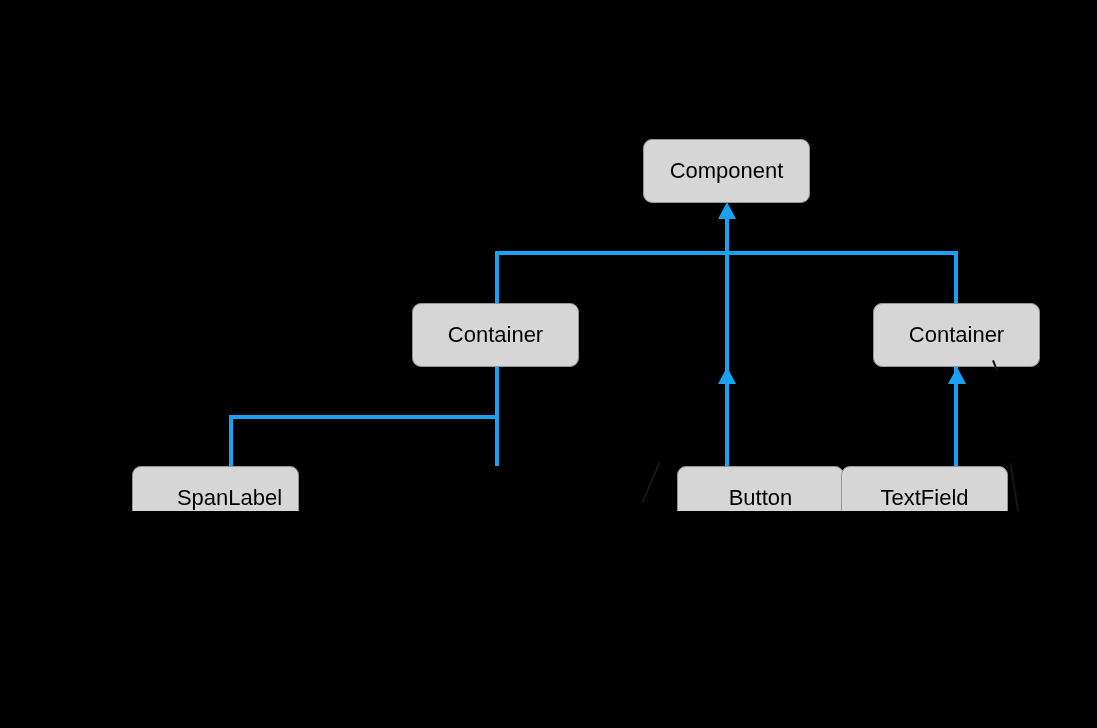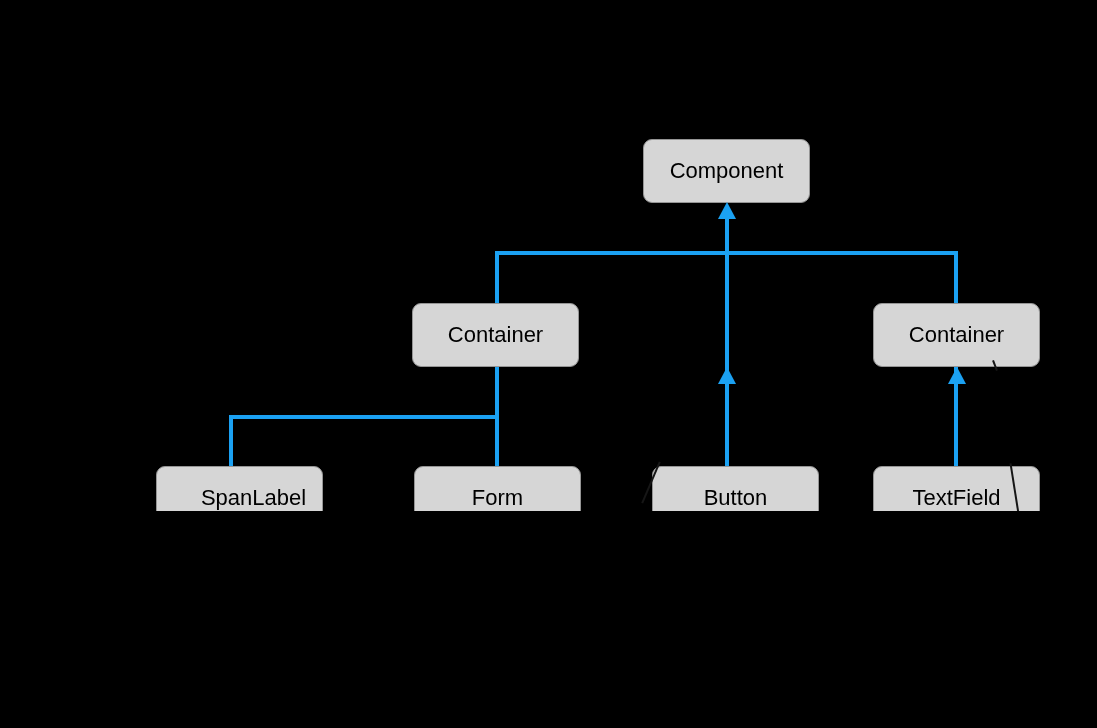--- a/index.html
+++ b/index.html
@@ -49,22 +49,21 @@
   <div class="edge h" style="left:229px;top:415px;width:270px;"></div>
   <div class="edge v" style="left:229px;top:417px;height:49px;"></div>
 
   <div class="arrow-up" style="left:718px;top:202px;"></div>
   <div class="arrow-up" style="left:718px;top:367px;"></div>
   <div class="arrow-up" style="left:948px;top:367px;"></div>
 
   <div class="node" style="left:643px;top:139px;">Component</div>
   <div class="node" style="left:412px;top:303px;">Container</div>
   <div class="node" style="left:873px;top:303px;">Container</div>
-  <div class="node" style="left:156px;top:466px;padding-left:28px;">SpanLabel</div>
-  <div class="node" style="left:414px;top:466px;">Form</div>
-  <div class="node" style="left:652px;top:466px;">Button</div>
-  <div class="node" style="left:873px;top:466px;text-align:right;">TextField</div>
+  <div class="node" style="left:132px;top:466px;padding-left:28px;">SpanLabel</div>
+  <div class="node" style="left:677px;top:466px;">Button</div>
+  <div class="node" style="left:841px;top:466px;text-align:right;">TextField</div>
 
   <div class="slash" style="left:650px;top:460px;height:45px;transform:rotate(23deg);"></div>
   <div class="slash" style="left:1015px;top:463px;height:70px;transform:rotate(-9deg);"></div>
   <div class="slash" style="left:994px;top:360px;height:11px;transform:rotate(-21deg);"></div>
 
 </div>
 
 </body></html>

